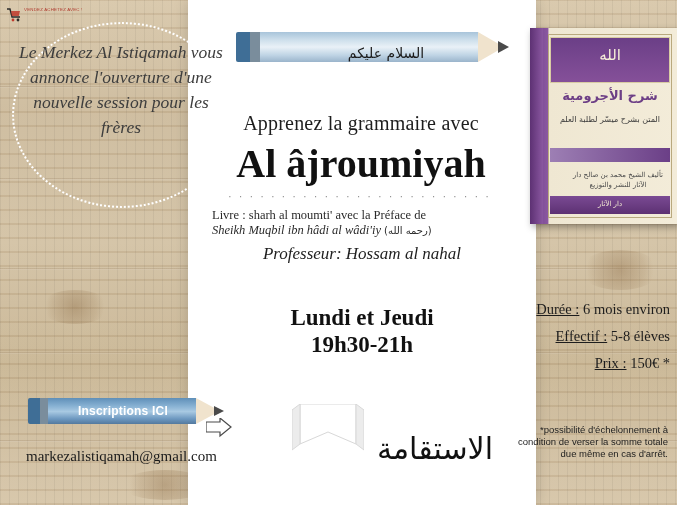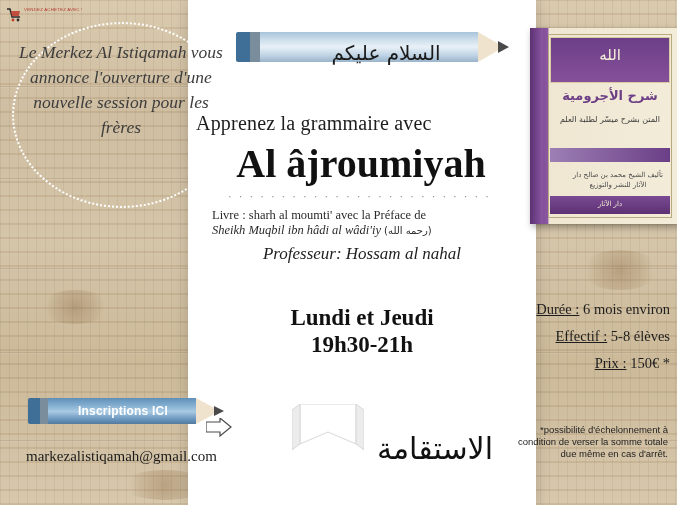--- a/index.html
+++ b/index.html
@@ -86,26 +86,26 @@
     border-top:15px solid transparent;border-bottom:15px solid transparent;border-left:26px solid #f0e3cd;
   }
   #pencil1 .lead{
     position:absolute;left:262px;top:9px;width:0;height:0;
     border-top:6px solid transparent;border-bottom:6px solid transparent;border-left:11px solid #4a4a4a;
   }
   #salam{
     position:absolute;left:60px;top:0;width:180px;height:42px;
     display:flex;align-items:center;justify-content:center;
     font-family:"DejaVu Sans", sans-serif;
-    font-size:20px;color:#1b1b1b;direction:rtl;
+    font-size:14px;color:#1b1b1b;direction:rtl;
   }
 
   
   #head1{
-    position:absolute;left:196px;top:112px;width:330px;
+    position:absolute;left:196px;top:112px;width:330px;text-align:center;
     font-family:"Liberation Serif", serif;
     font-size:20px;color:#1d1d1d;letter-spacing:.2px;
   }
   #title{
     position:absolute;left:196px;top:140px;width:330px;text-align:center;
     font-family:"Liberation Serif", serif;
     font-size:40px;font-weight:bold;color:#111;letter-spacing:0px;
   }
   #dots{
     position:absolute;left:228px;top:190px;width:266px;text-align:center;

